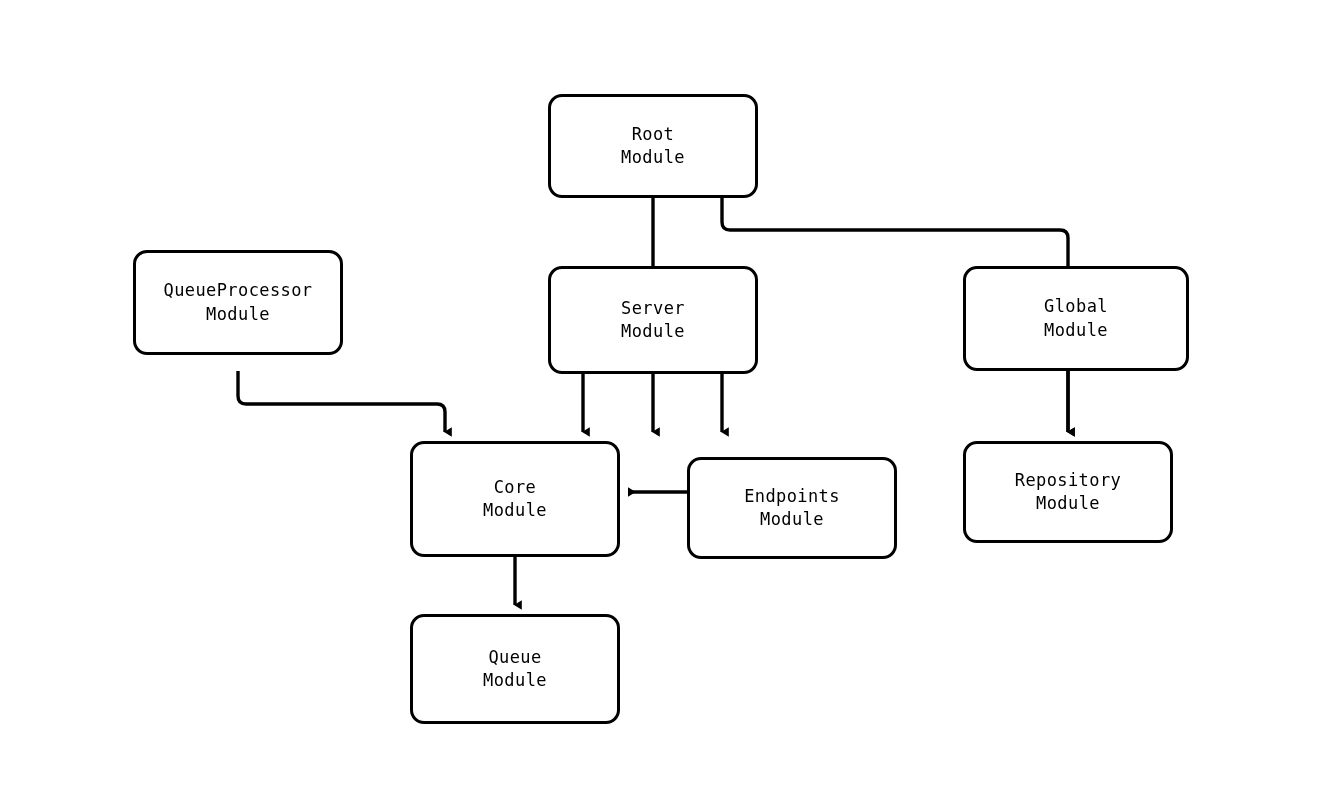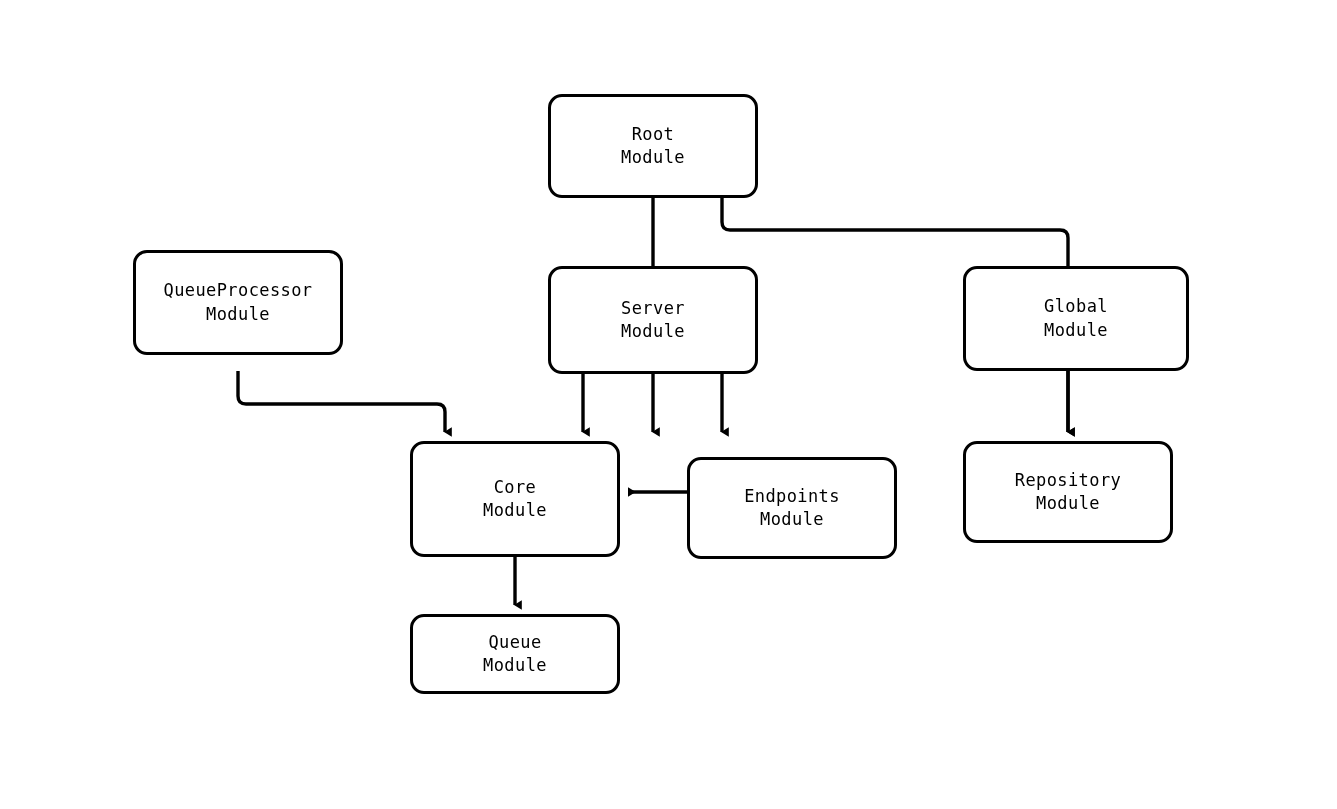--- a/index.html
+++ b/index.html
@@ -111,18 +111,18 @@
   <div class="node" style="left: 687px; top: 441px; width: 210px; height: 102px; margin-top: 16px;">
     <span class="node-line">Endpoints</span>
     <span class="node-line">Module</span>
   </div>
 
   <div class="node" style="left: 963px; top: 441px; width: 210px; height: 102px;">
     <span class="node-line">Repository</span>
     <span class="node-line">Module</span>
   </div>
 
-  <div class="node" style="left: 410px; top: 614px; width: 210px; height: 80px;">
+  <div class="node" style="left: 410px; top: 614px; width: 210px; height: 110px;">
     <span class="node-line">Queue</span>
     <span class="node-line">Module</span>
   </div>
 
 </div>
 
 </body></html>

